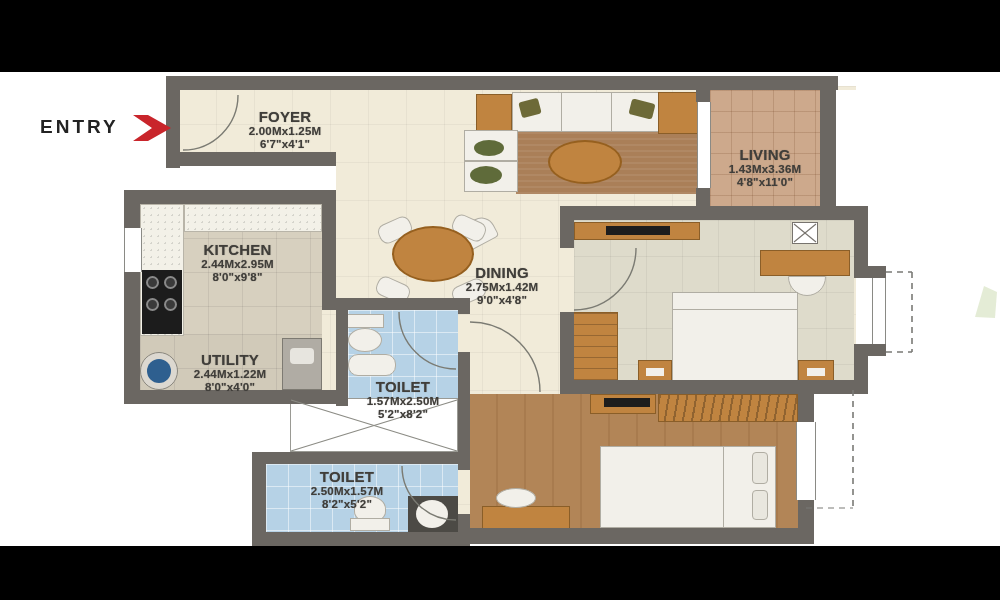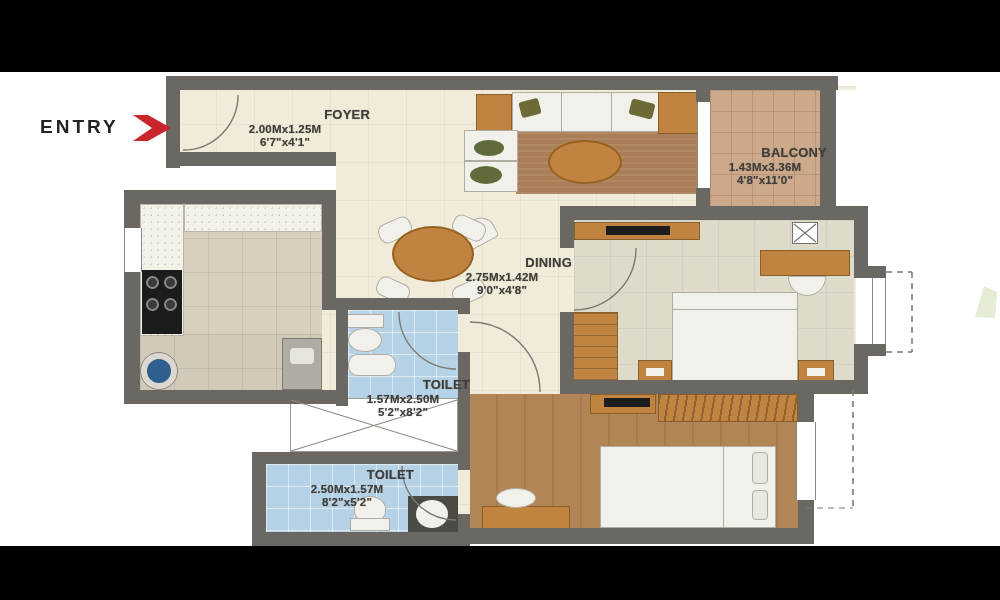--- a/index.html
+++ b/index.html
@@ -31,21 +31,21 @@
   .wood-floor{background:repeating-linear-gradient(90deg,#b28557 0 26px,#a87b4e 26px 28px);}
   .rug{background:#aa7f58;
     background-image:repeating-linear-gradient(0deg,rgba(255,255,255,.07) 0 2px,transparent 2px 6px);}
   .wall{background:#6b6762;}
   .white{background:#ffffff;}
   .win{background:#fff;border-left:1px solid #8a8a85;border-right:1px solid #8a8a85;}
   .wood{background:#c08440;border:1px solid #8a5e28;box-sizing:border-box;}
   .soft{background:#f2f0ea;border:1px solid #b0ada3;box-sizing:border-box;}
   .lbl{position:absolute;text-align:center;color:#403e3a;font-weight:bold;
        line-height:1.14;letter-spacing:.2px;text-shadow:0 0 1px rgba(64,62,58,.55);}
-  .lbl .nm{font-size:13px;text-align:right;}
+  .lbl .nm{font-size:15px;}
   .lbl .dm{font-size:11.5px;}
   .entry-txt{position:absolute;font-size:19px;font-weight:bold;letter-spacing:3px;color:#232323;}
   svg.overlay{position:absolute;left:0;top:0;pointer-events:none;}
 </style>
 </head>
 <body>
 
 <div id="stage">
 
   <div class="abs base-floor" style="left:178px;top:86px;width:678px;height:456px;"></div>
@@ -177,32 +177,42 @@
     <line x1="853" y1="390" x2="853" y2="508" stroke="#7a7a76" stroke-width="1.6" stroke-dasharray="6 5"></line>
     <line x1="806" y1="508" x2="853" y2="508" stroke="#7a7a76" stroke-width="1.2" stroke-dasharray="6 5"></line>
     <polygon points="975,317 984,286 997,292 995,318" fill="#dde7cc" opacity="0.8"></polygon>
   </svg>
 
   <div class="lbl" style="left:200px;top:108px;width:170px;">
     <div class="nm">FOYER</div>
     <div class="dm">2.00Mx1.25M</div>
     <div class="dm">6'7"x4'1"</div>
   </div>
+  <div class="lbl" style="left:170px;top:241px;width:135px;">
+    <div class="nm">KITCHEN</div>
+    <div class="dm">2.44Mx2.95M</div>
+    <div class="dm">8'0"x9'8"</div>
+  </div>
+  <div class="lbl" style="left:165px;top:351px;width:130px;">
+    <div class="nm">UTILITY</div>
+    <div class="dm">2.44Mx1.22M</div>
+    <div class="dm">8'0"x4'0"</div>
+  </div>
   <div class="lbl" style="left:336px;top:378px;width:134px;">
     <div class="nm">TOILET</div>
     <div class="dm">1.57Mx2.50M</div>
     <div class="dm">5'2"x8'2"</div>
   </div>
-  <div class="lbl" style="left:432px;top:256px;width:140px;">
+  <div class="lbl" style="left:432px;top:264px;width:140px;">
     <div class="nm">DINING</div>
     <div class="dm">2.75Mx1.42M</div>
     <div class="dm">9'0"x4'8"</div>
   </div>
   <div class="lbl" style="left:703px;top:146px;width:124px;">
-    <div class="nm">BALCONY</div>
+    <div class="nm">LIVING</div>
     <div class="dm">1.43Mx3.36M</div>
     <div class="dm">4'8"x11'0"</div>
   </div>
   <div class="lbl" style="left:280px;top:468px;width:134px;">
     <div class="nm">TOILET</div>
     <div class="dm">2.50Mx1.57M</div>
     <div class="dm">8'2"x5'2"</div>
   </div>
 
   <div class="entry-txt" style="left:40px;top:116px;">ENTRY</div>

